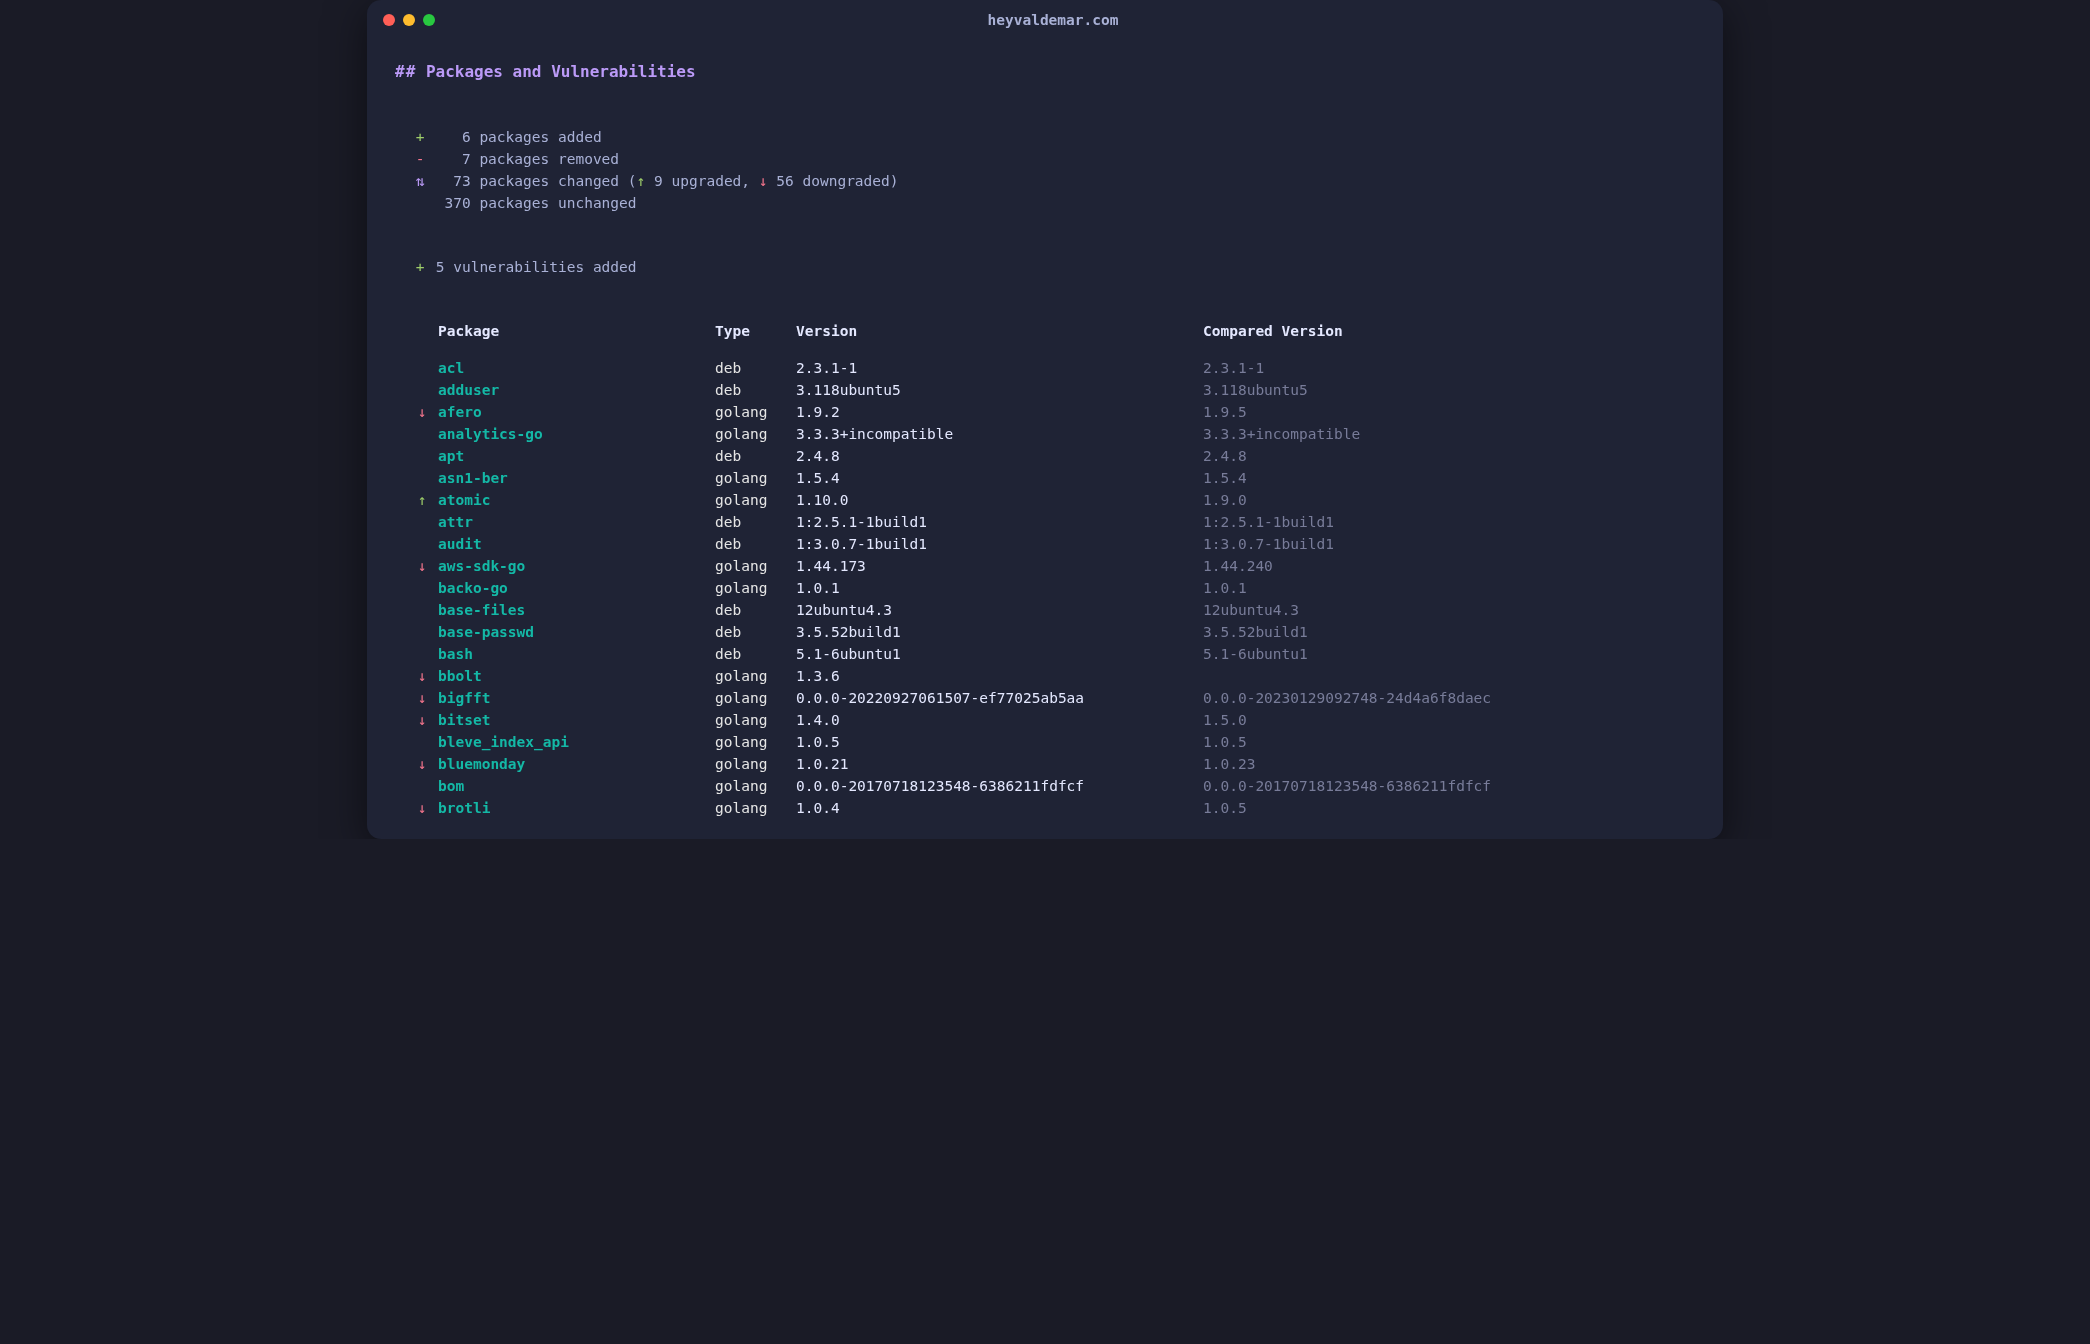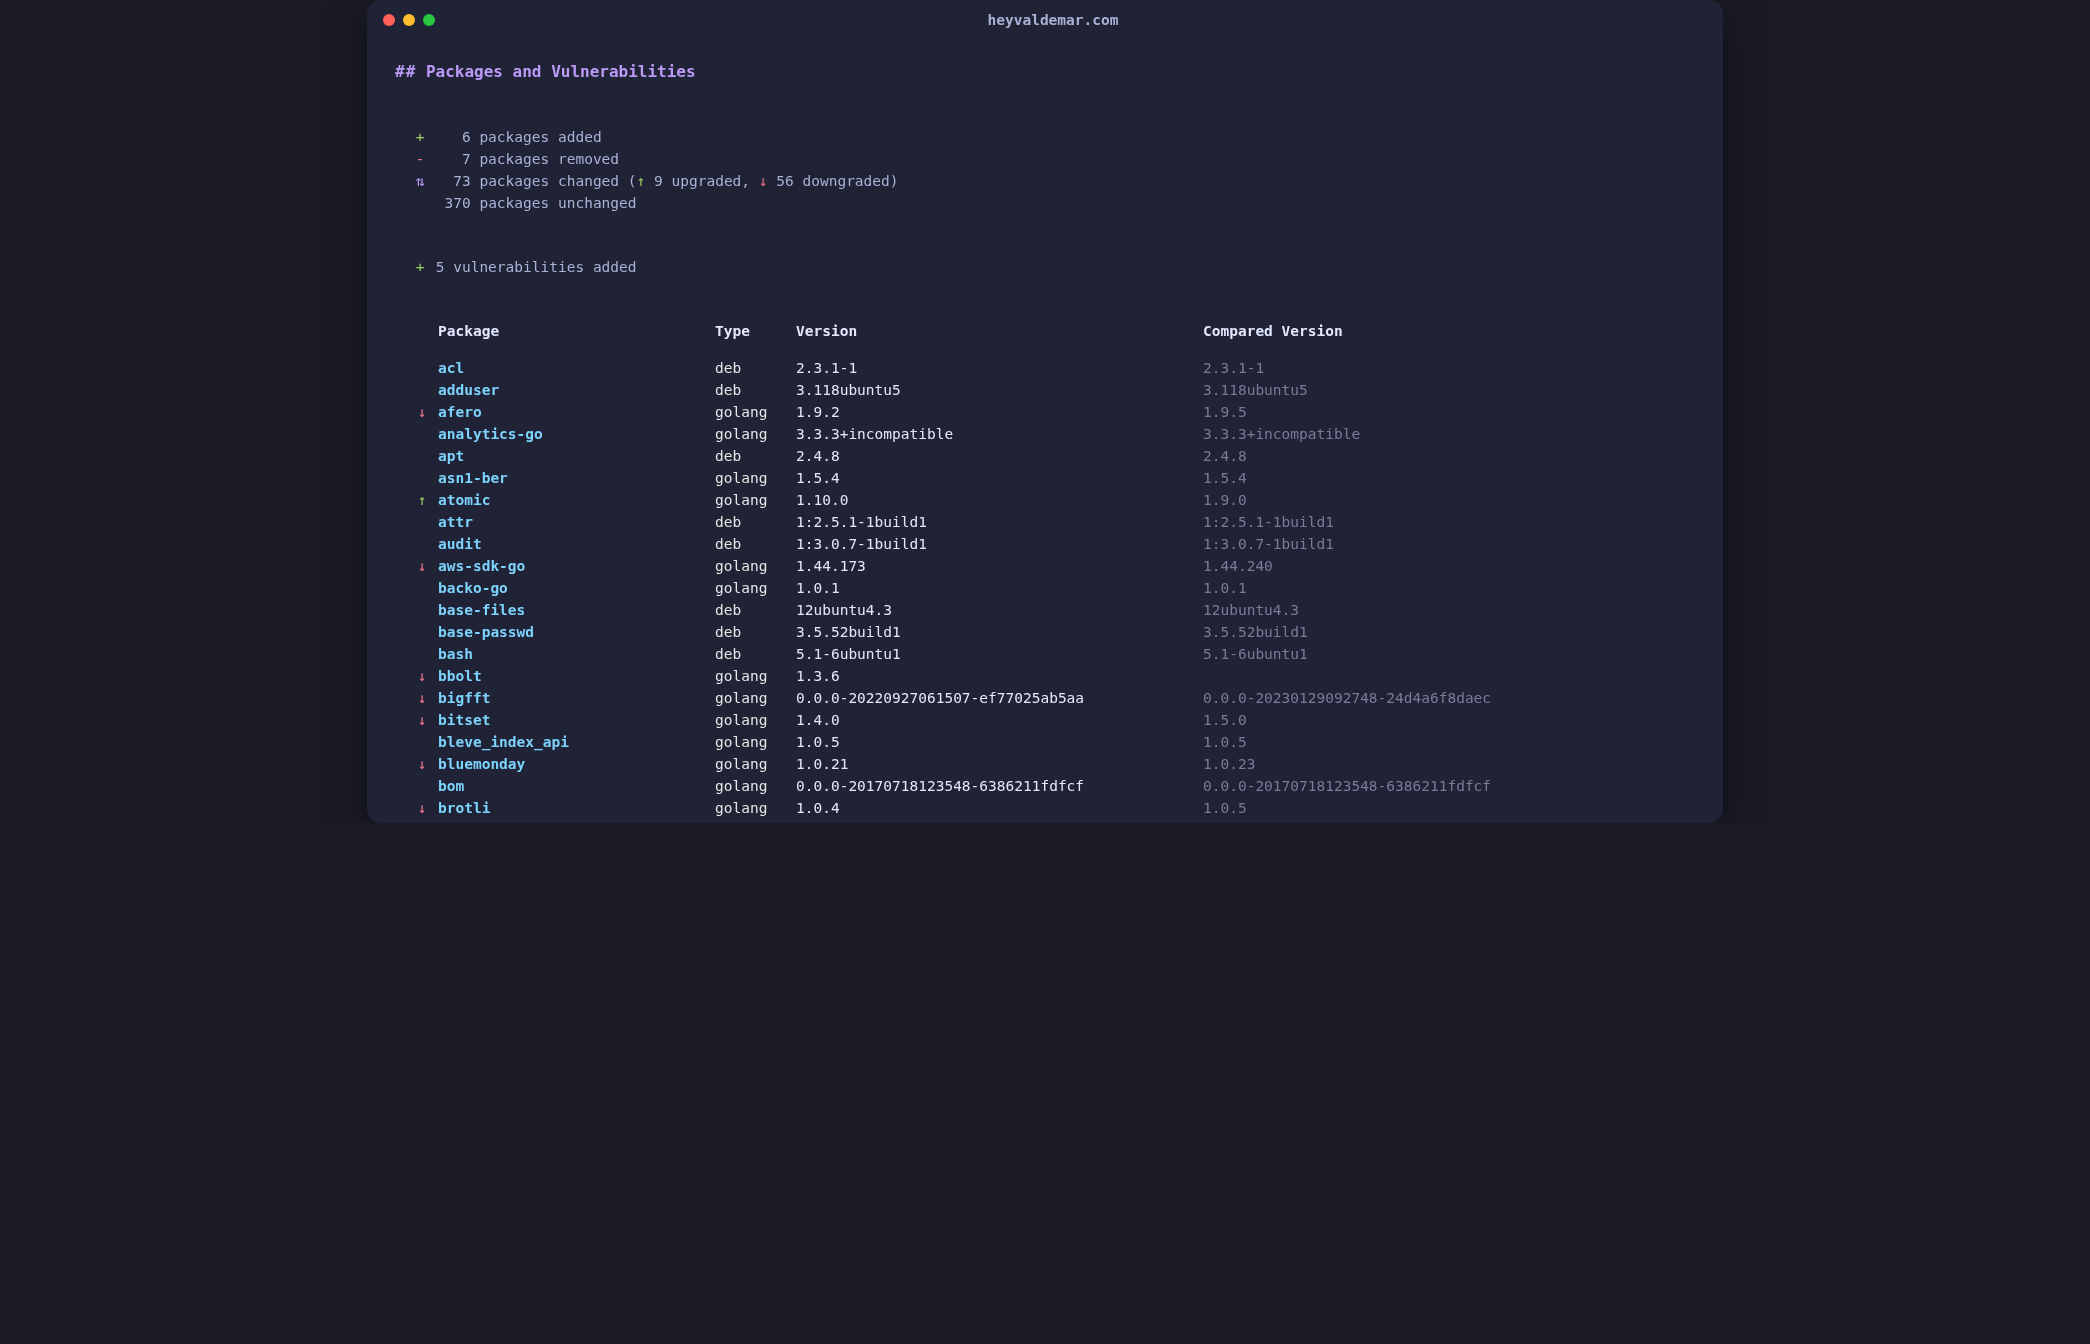--- a/index.html
+++ b/index.html
@@ -42,21 +42,21 @@
   .title {
     position: absolute;
     left: 16px; right: 0;
     text-align: center;
     color: #a9b1d6;
     font-weight: 600;
     font-size: 14.5px;
     pointer-events: none;
   }
   .content {
-    padding: 20px 28px 4px 28px;
+    padding: 20px 28px 20px 28px;
   }
   .heading {
     color: #bb9af7;
     font-weight: 700;
     font-size: 16px;
     margin-bottom: 28px;
   }
   .heading .hash { letter-spacing: 1px; }
   .summary {
     margin-left: 18px;
@@ -81,21 +81,21 @@
     align-items: baseline;
     gap: 7px;
   }
   .row .arrow { text-align: center; }
   .row.header {
     font-weight: 700;
     color: #e4e8ff;
     margin-bottom: 14px;
   }
   .row.header .cpver { color: #e4e8ff; }
-  .pkg { font-weight: 700; color: #7dd3fc; }
+  .pkg { font-weight: 700; color: #14b8a6; }
   .type { color: #e5e5e5; }
   .ver { color: #e4e8ff; }
   .cpver { color: #787c99; }
   .arrow.up { color: #9ece6a; }
   .arrow.down { color: #f7768e; }
   .spacer { height: 14px; }
 </style>
 </head>
 <body>
 

